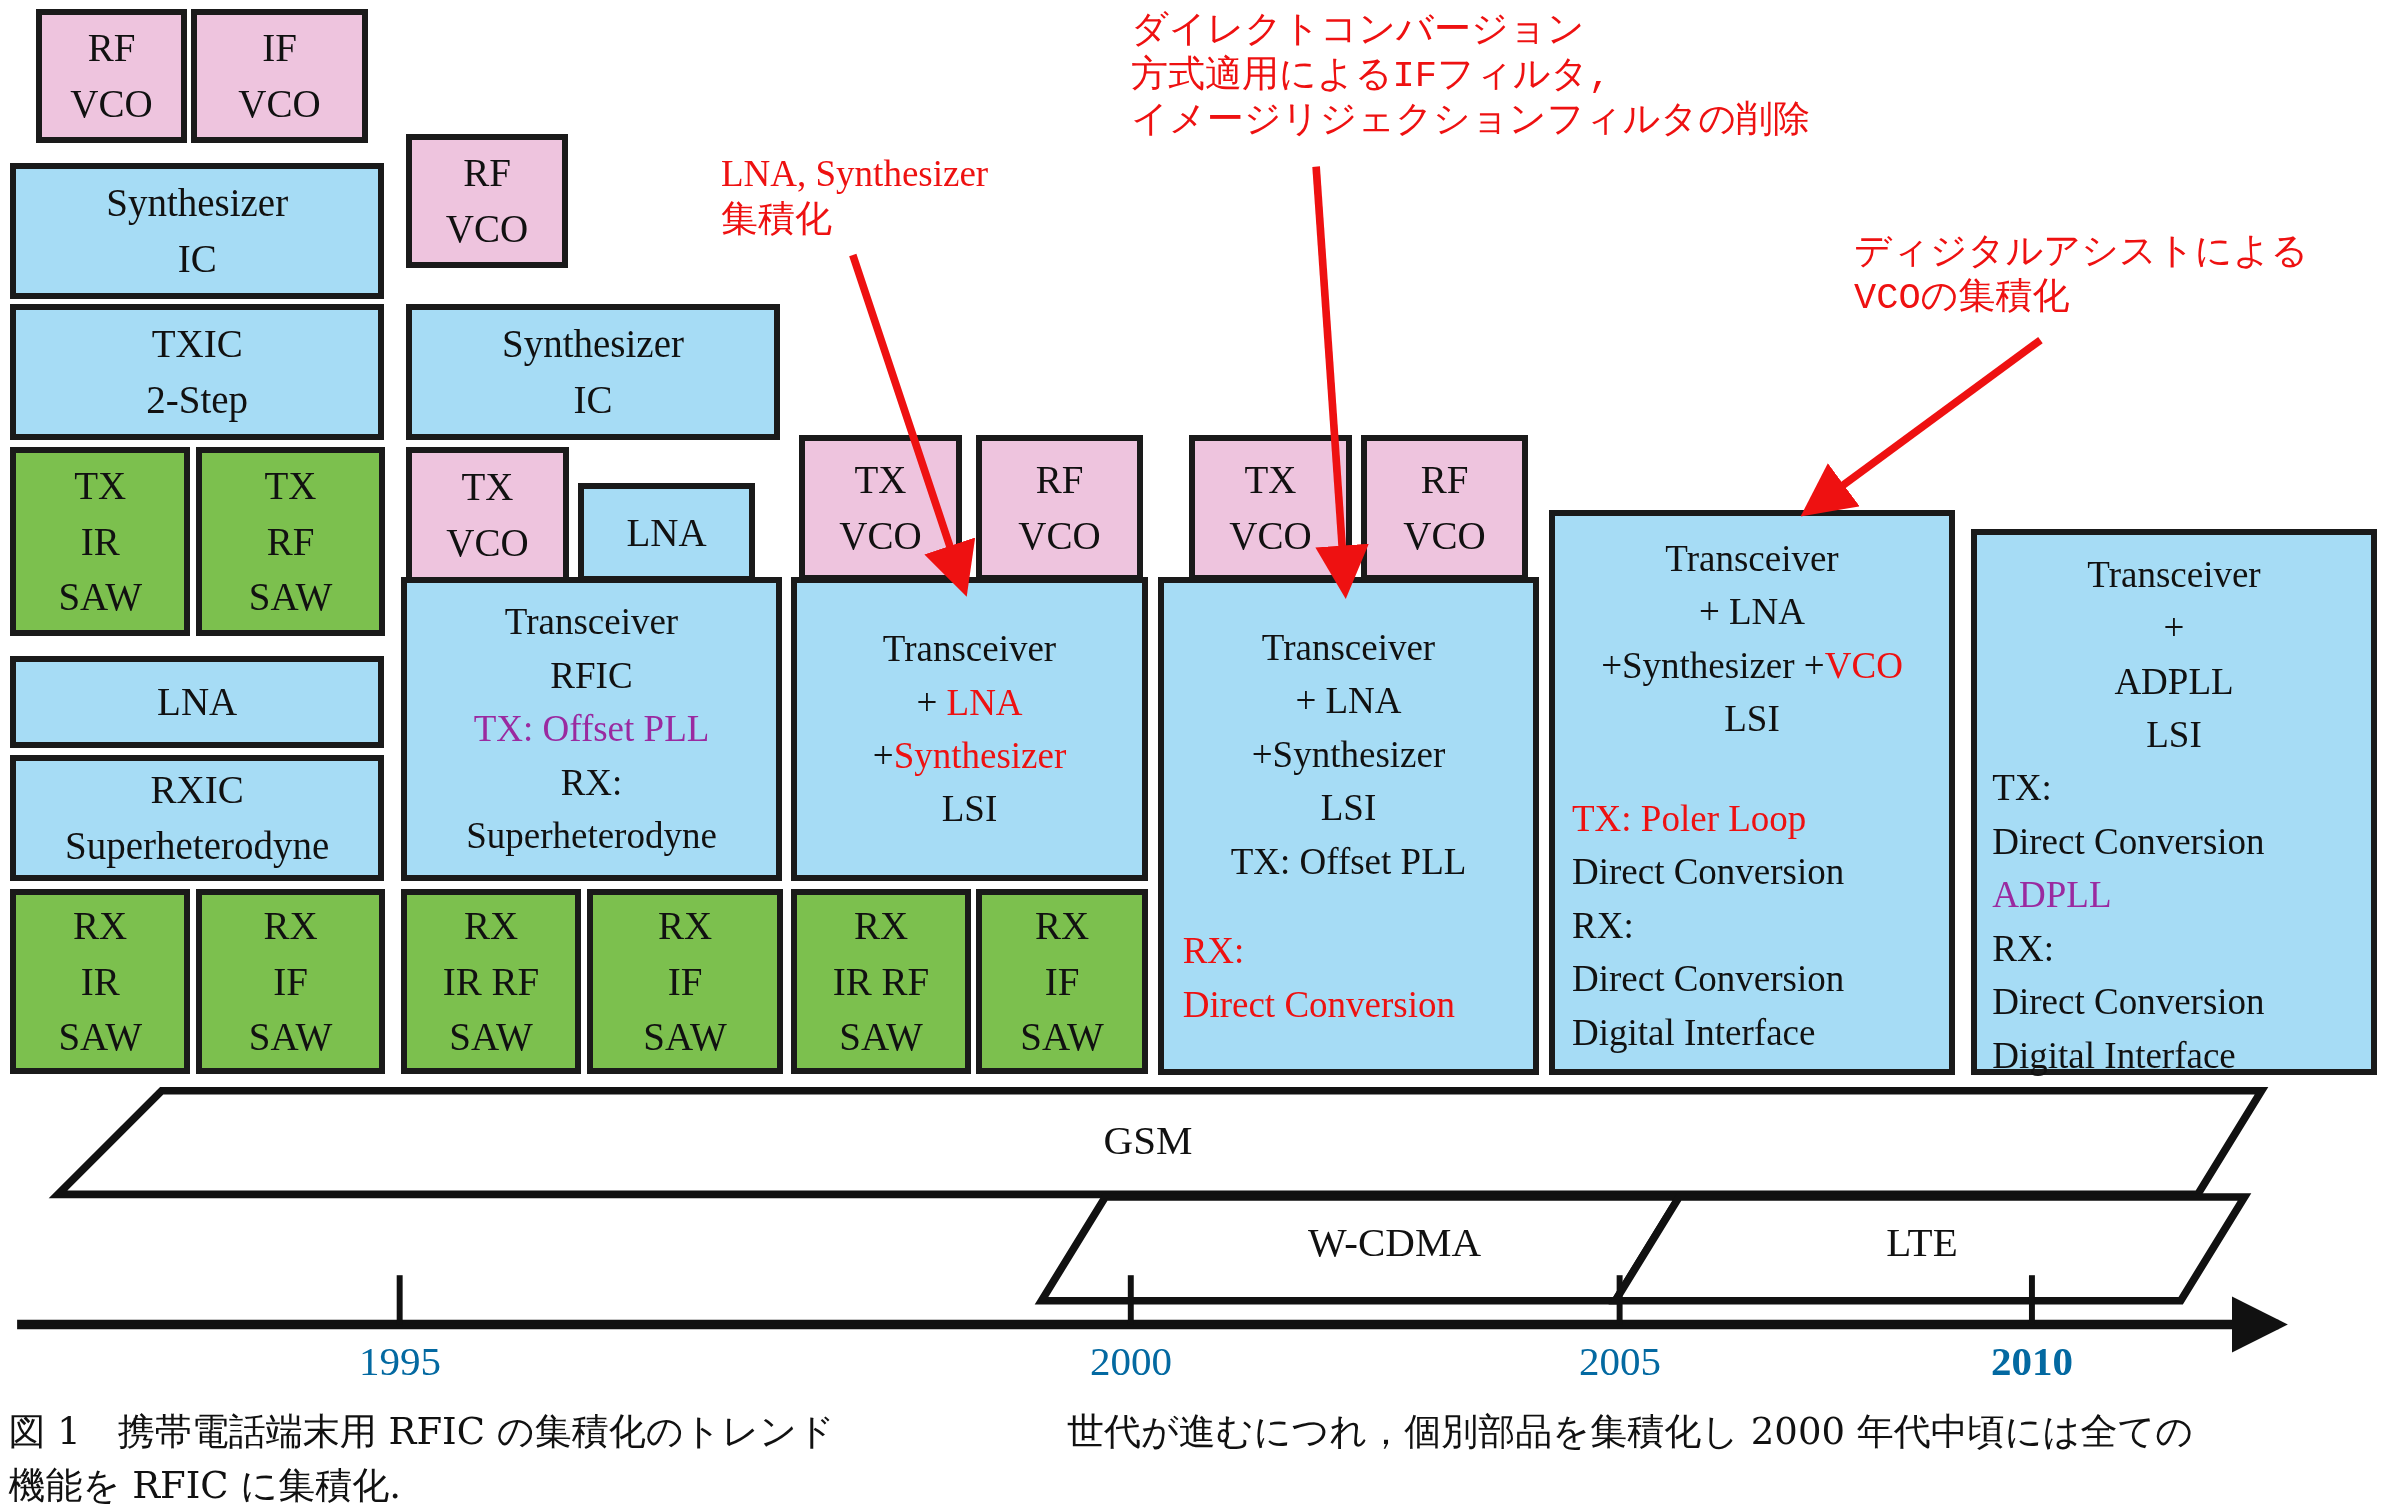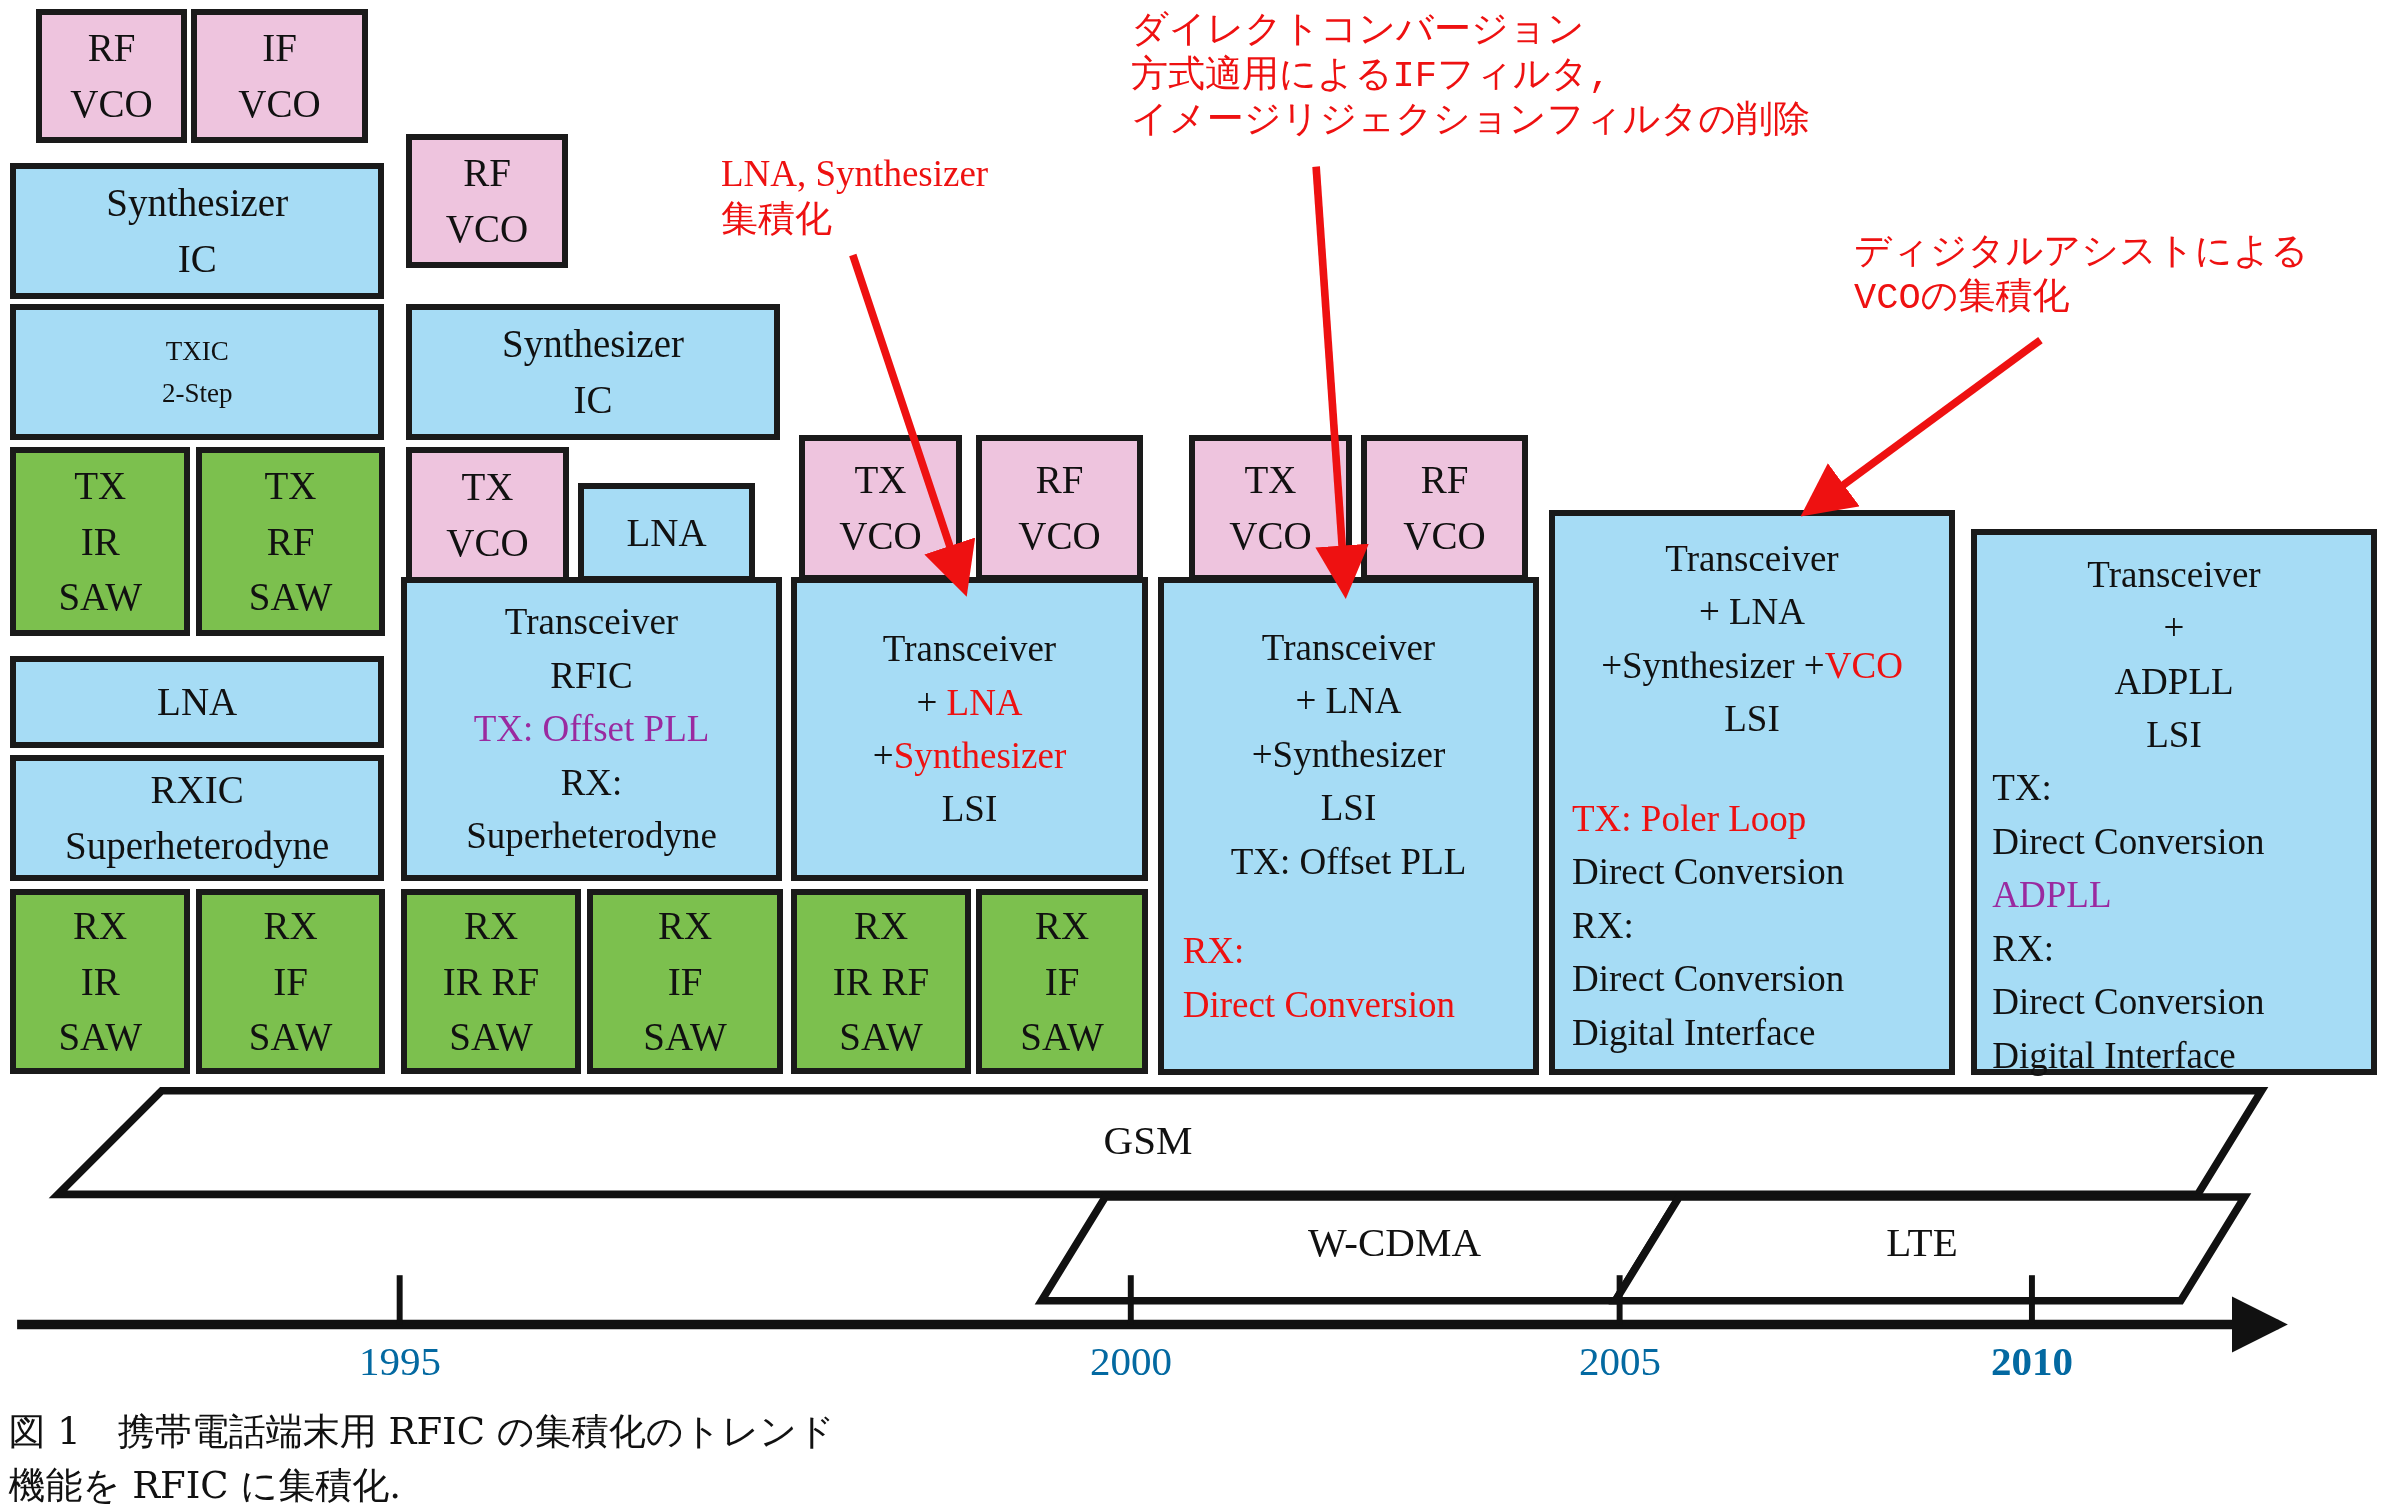--- a/index.html
+++ b/index.html
@@ -41,21 +41,21 @@
   <div class="box pink" style="left:191px;top:8.5px;width:177px;height:134px;font-size:39px;">
     <span class="ln">IF</span>
     <span class="ln">VCO</span>
   </div>
 
   <div class="box blue" style="left:10.2px;top:163px;width:374px;height:136px;font-size:39px;">
     <span class="ln">Synthesizer</span>
     <span class="ln">IC</span>
   </div>
 
-  <div class="box blue" style="left:10.2px;top:304px;width:374px;height:136px;font-size:27px;">
+  <div class="box blue" style="left:10.2px;top:304px;width:374px;height:136px;font-size:39px;">
     <span class="ln">TXIC</span>
     <span class="ln">2-Step</span>
   </div>
 
   <div class="box green" style="left:10.2px;top:447px;width:180px;height:189px;font-size:39px;">
     <span class="ln">TX</span>
     <span class="ln">IR</span>
     <span class="ln">SAW</span>
   </div>
 
@@ -251,15 +251,16 @@
   <div class="pgram-lbl" style="left:1267px;top:1218px;width:255px;font-size:41px;">W-CDMA</div>
   <div class="pgram-lbl" style="left:1837px;top:1218px;width:170px;font-size:41px;">LTE</div>
 
   <div class="yearlab" style="left:315px;top:1337px;width:170px;font-size:41px;">1995</div>
   <div class="yearlab" style="left:1046px;top:1337px;width:170px;font-size:41px;">2000</div>
   <div class="yearlab" style="left:1535px;top:1337px;width:170px;font-size:41px;">2005</div>
   <div class="yearlab" style="left:1947px;top:1337px;width:170px;font-size:41px;font-weight:bold;">2010</div>
 
   <div class="caption" style="left:8.5px;top:1405px;width:1046px;font-size:37px;">図 1　携帯電話端末用 RFIC の集積化のトレンド
 機能を RFIC に集積化.</div>
+  <div class="caption" style="left:1067px;top:1405px;width:1327px;font-size:37px;">世代が進むにつれ，個別部品を集積化し 2000 年代中頃には全ての</div>
 
 </div>
 
 
 </body></html>

